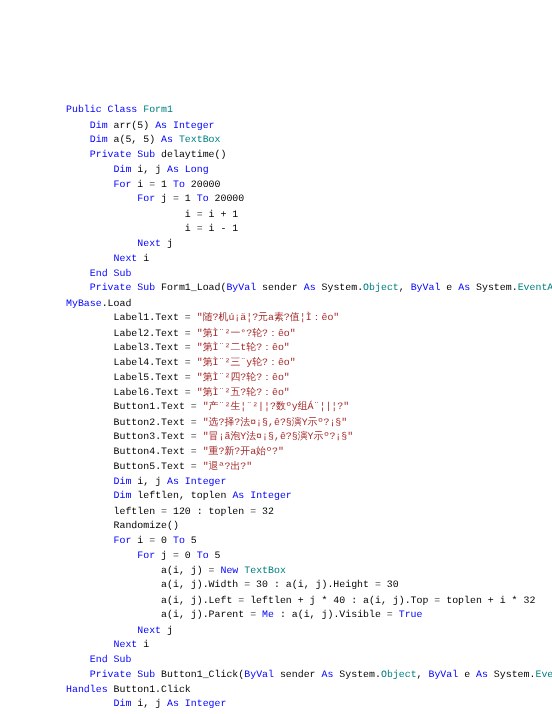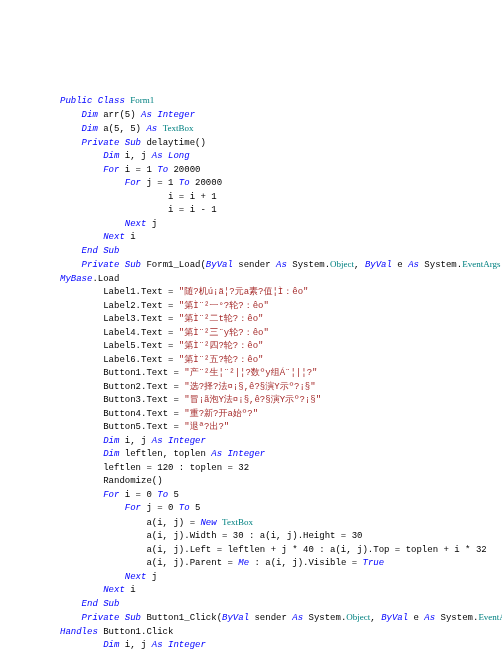--- a/index.html
+++ b/index.html
@@ -5,22 +5,22 @@
   body {
     margin: 0;
     padding: 40px 60px;
     font-family: "Courier New", monospace;
     font-size: 9px;
     line-height: 1.5;
     background: #fff;
     color: #000;
     white-space: pre;
   }
-  .kw { color: #0000ff; font-style: italic; }
-  .ty { color: #008080; font-family: Liberation Serif, serif; }
+  .kw { color: #0000ff; }
+  .ty { color: #008080; }
   .str { color: #a52a2a; }
   .line { display: block; }
 </style>
 </head>
 <body>
 
 
 
 <div id="code"><span class="line"><span class="kw">Public Class</span><span> </span><span class="ty">Form1</span></span><span class="line">    <span class="kw">Dim</span><span> arr(5) </span><span class="kw">As Integer</span></span><span class="line">    <span class="kw">Dim</span><span> a(5, 5) </span><span class="kw">As</span><span> </span><span class="ty">TextBox</span></span><span class="line">    <span class="kw">Private Sub</span><span> delaytime()</span></span><span class="line">        <span class="kw">Dim</span><span> i, j </span><span class="kw">As Long</span></span><span class="line">        <span class="kw">For</span><span> i = 1 </span><span class="kw">To</span><span> 20000</span></span><span class="line">            <span class="kw">For</span><span> j = 1 </span><span class="kw">To</span><span> 20000</span></span><span class="line">                    <span>i = i + 1</span></span><span class="line">                    <span>i = i - 1</span></span><span class="line">            <span class="kw">Next</span><span> j</span></span><span class="line">        <span class="kw">Next</span><span> i</span></span><span class="line">    <span class="kw">End Sub</span></span><span class="line">    <span class="kw">Private Sub</span><span> Form1_Load(</span><span class="kw">ByVal</span><span> sender </span><span class="kw">As</span><span> System.</span><span class="ty">Object</span><span>, </span><span class="kw">ByVal</span><span> e </span><span class="kw">As</span><span> System.</span><span class="ty">EventArgs</span></span><span class="line"><span class="kw">MyBase</span><span>.Load</span></span><span class="line">        <span>Label1.Text = </span><span class="str">"随?机ú¡ä¦?元a素?值¦Ì：êo"</span></span><span class="line">        <span>Label2.Text = </span><span class="str">"第Ì¨²一°?轮?：êo"</span></span><span class="line">        <span>Label3.Text = </span><span class="str">"第Ì¨²二t轮?：êo"</span></span><span class="line">        <span>Label4.Text = </span><span class="str">"第Ì¨²三¨y轮?：êo"</span></span><span class="line">        <span>Label5.Text = </span><span class="str">"第Ì¨²四?轮?：êo"</span></span><span class="line">        <span>Label6.Text = </span><span class="str">"第Ì¨²五?轮?：êo"</span></span><span class="line">        <span>Button1.Text = </span><span class="str">"产¨²生¦¨²|¦?数ºy组Á¨¦|¦?"</span></span><span class="line">        <span>Button2.Text = </span><span class="str">"选?择?法¤¡§,ê?§演Y示º?¡§"</span></span><span class="line">        <span>Button3.Text = </span><span class="str">"冒¡ã泡Y法¤¡§,ê?§演Y示º?¡§"</span></span><span class="line">        <span>Button4.Text = </span><span class="str">"重?新?开a始º?"</span></span><span class="line">        <span>Button5.Text = </span><span class="str">"退ª?出?"</span></span><span class="line">        <span class="kw">Dim</span><span> i, j </span><span class="kw">As Integer</span></span><span class="line">        <span class="kw">Dim</span><span> leftlen, toplen </span><span class="kw">As Integer</span></span><span class="line">        <span>leftlen = 120 : toplen = 32</span></span><span class="line">        <span>Randomize()</span></span><span class="line">        <span class="kw">For</span><span> i = 0 </span><span class="kw">To</span><span> 5</span></span><span class="line">            <span class="kw">For</span><span> j = 0 </span><span class="kw">To</span><span> 5</span></span><span class="line">                <span>a(i, j) = </span><span class="kw">New</span><span> </span><span class="ty">TextBox</span></span><span class="line">                <span>a(i, j).Width = 30 : a(i, j).Height = 30</span></span><span class="line">                <span>a(i, j).Left = leftlen + j * 40 : a(i, j).Top = toplen + i * 32</span></span><span class="line">                <span>a(i, j).Parent = </span><span class="kw">Me</span><span> : a(i, j).Visible = </span><span class="kw">True</span></span><span class="line">            <span class="kw">Next</span><span> j</span></span><span class="line">        <span class="kw">Next</span><span> i</span></span><span class="line">    <span class="kw">End Sub</span></span><span class="line"><span></span></span><span class="line">    <span class="kw">Private Sub</span><span> Button1_Click(</span><span class="kw">ByVal</span><span> sender </span><span class="kw">As</span><span> System.</span><span class="ty">Object</span><span>, </span><span class="kw">ByVal</span><span> e </span><span class="kw">As</span><span> System.</span><span class="ty">EventArgs</span></span><span class="line"><span class="kw">Handles</span><span> Button1.Click</span></span><span class="line">        <span class="kw">Dim</span><span> i, j </span><span class="kw">As Integer</span></span><span class="line">        <span class="kw">For</span><span> i = 0 </span><span class="kw">To</span><span> 5</span></span><span class="line"><span></span></span></div>
 

